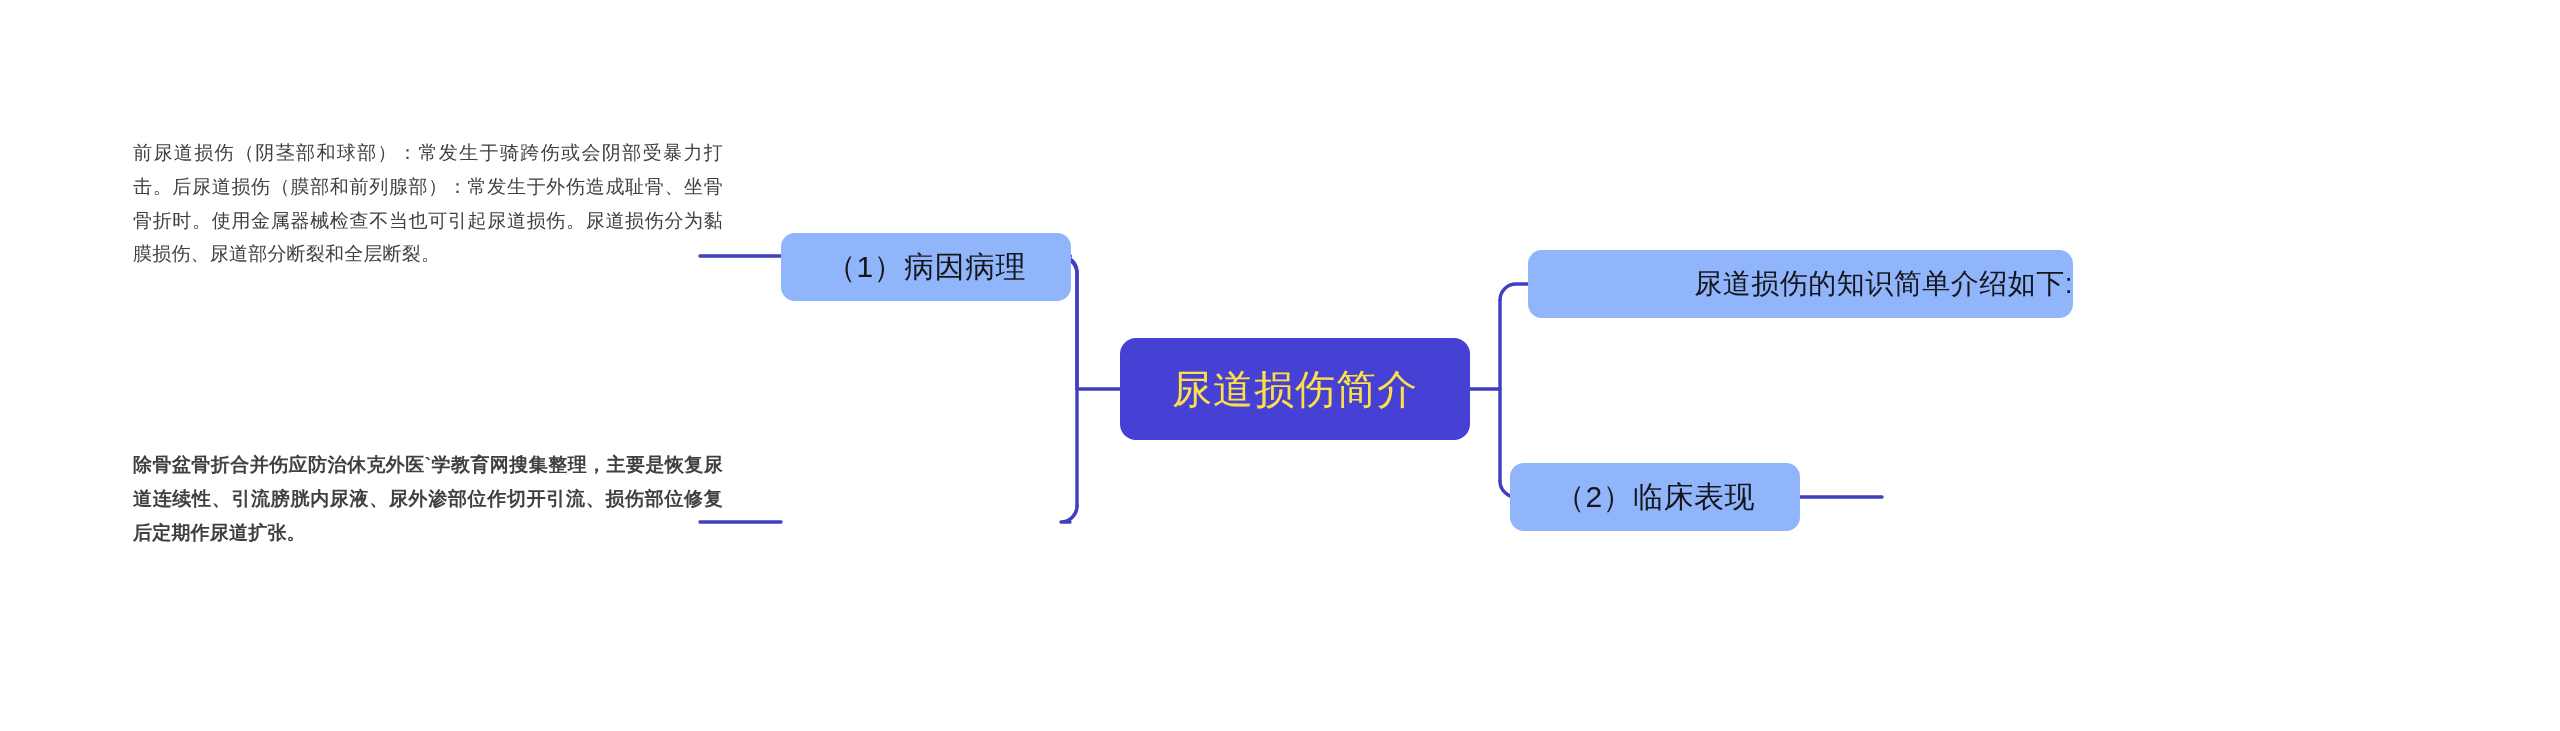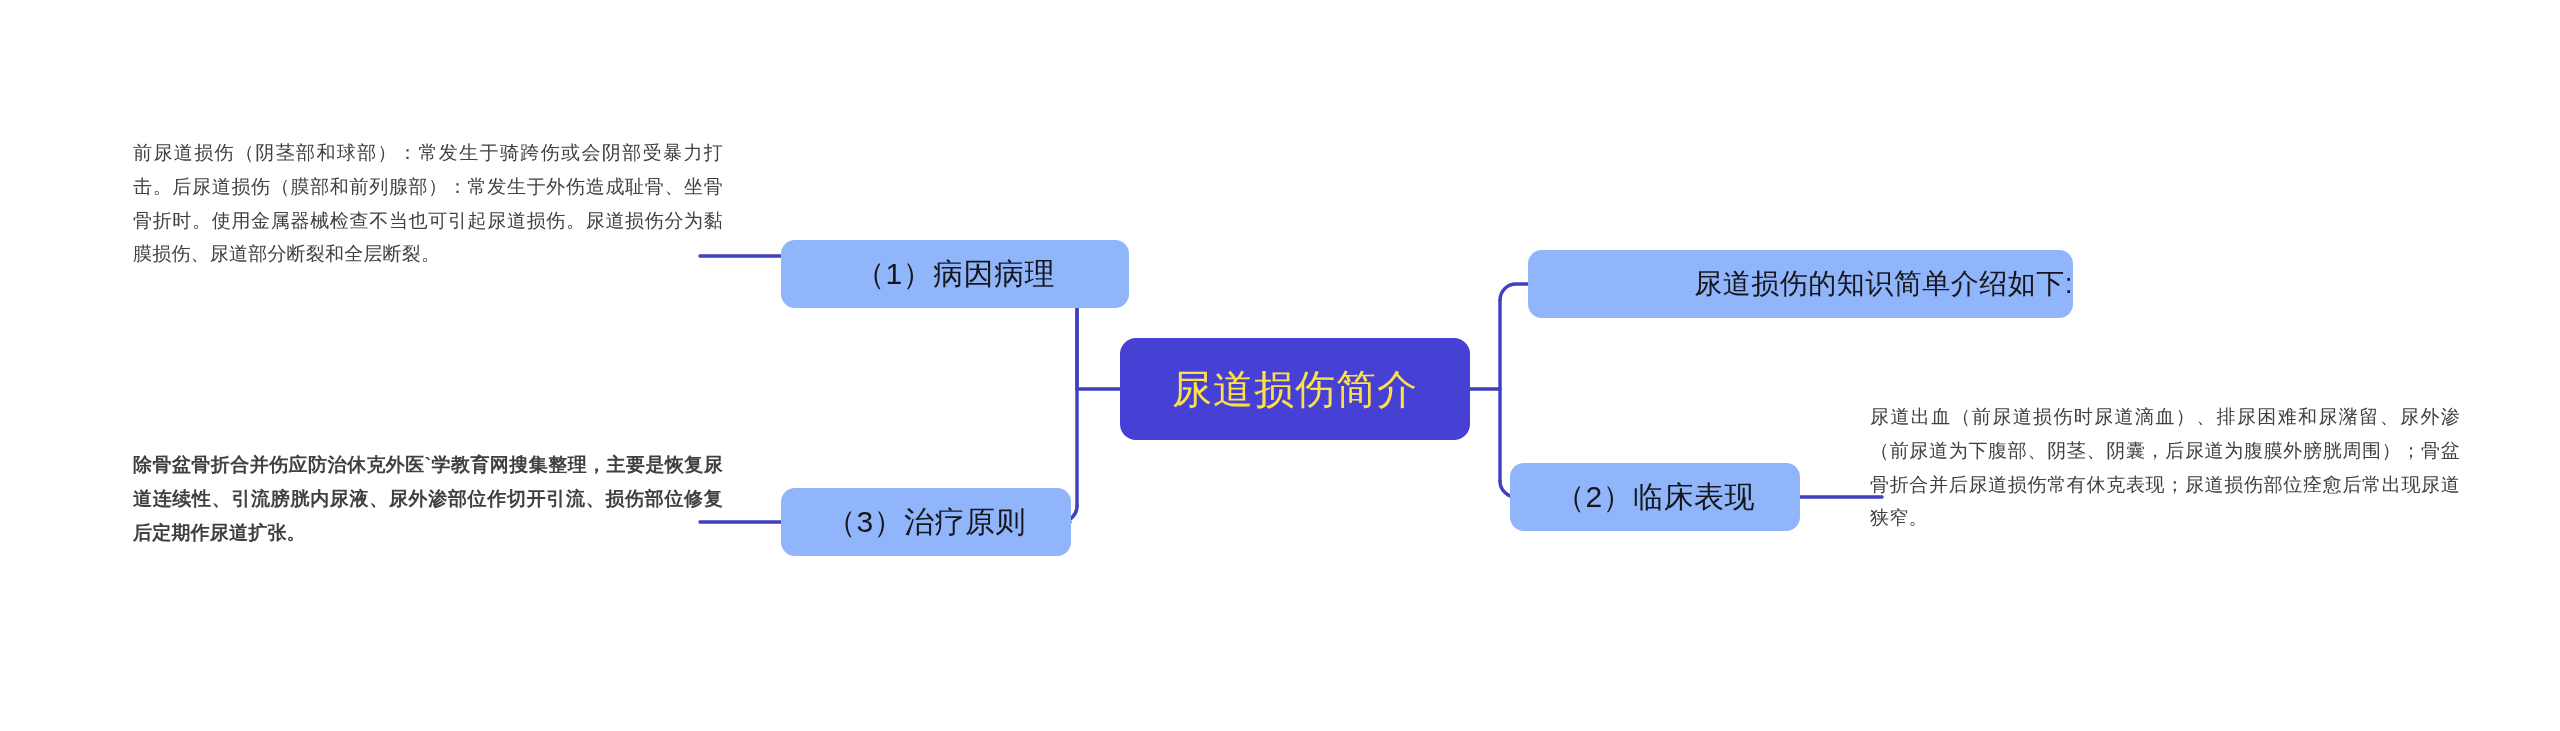--- a/index.html
+++ b/index.html
@@ -87,35 +87,31 @@
       <path d="M 700 256 L 781 256"></path>
       <path d="M 700 522 L 781 522"></path>
       <path d="M 1800 497 L 1882 497"></path>
     </g>
   </svg>
 
   <div class="node node-root" style="left:1120px;top:338px;width:350px;height:102px;">
     <span>尿道损伤简介</span>
   </div>
 
-  <div class="node node-branch" style="left:781px;top:240px;width:348px;height:68px;">
+  <div class="node node-branch" style="left:781px;top:233px;width:290px;height:68px;">
     <span>（1）病因病理</span>
   </div>
 
-  <div class="node node-branch" style="left:781px;top:488px;width:290px;height:68px;">
-    <span>（3）治疗原则</span>
-  </div>
 
   <div class="node node-lead" style="left:1528px;top:250px;width:545px;height:68px;justify-content:flex-end;">
     <span>尿道损伤的知识简单介绍如下:</span>
   </div>
 
   <div class="node node-branch" style="left:1510px;top:463px;width:290px;height:68px;">
     <span>（2）临床表现</span>
   </div>
 
   <div class="para" style="left:133px;top:136px;width:590px;">前尿道损伤（阴茎部和球部）：常发生于骑跨伤或会阴部受暴力打击。后尿道损伤（膜部和前列腺部）：常发生于外伤造成耻骨、坐骨骨折时。使用金属器械检查不当也可引起尿道损伤。尿道损伤分为黏膜损伤、尿道部分断裂和全层断裂。</div>
 
   <div class="para" style="left:133px;top:448px;width:590px;font-weight:bold;">除骨盆骨折合并伤应防治休克外医`学教育网搜集整理，主要是恢复尿道连续性、引流膀胱内尿液、尿外渗部位作切开引流、损伤部位修复后定期作尿道扩张。</div>
 
-  <div class="para" style="left:1870px;top:400px;width:590px;">尿道出血（前尿道损伤时尿道滴血）、排尿困难和尿潴留、尿外渗（前尿道为下腹部、阴茎、阴囊，后尿道为腹膜外膀胱周围）；骨盆骨折合并后尿道损伤常有休克表现；尿道损伤部位痊愈后常出现尿道狭窄。</div>
 
 </div>
 
 </body></html>

